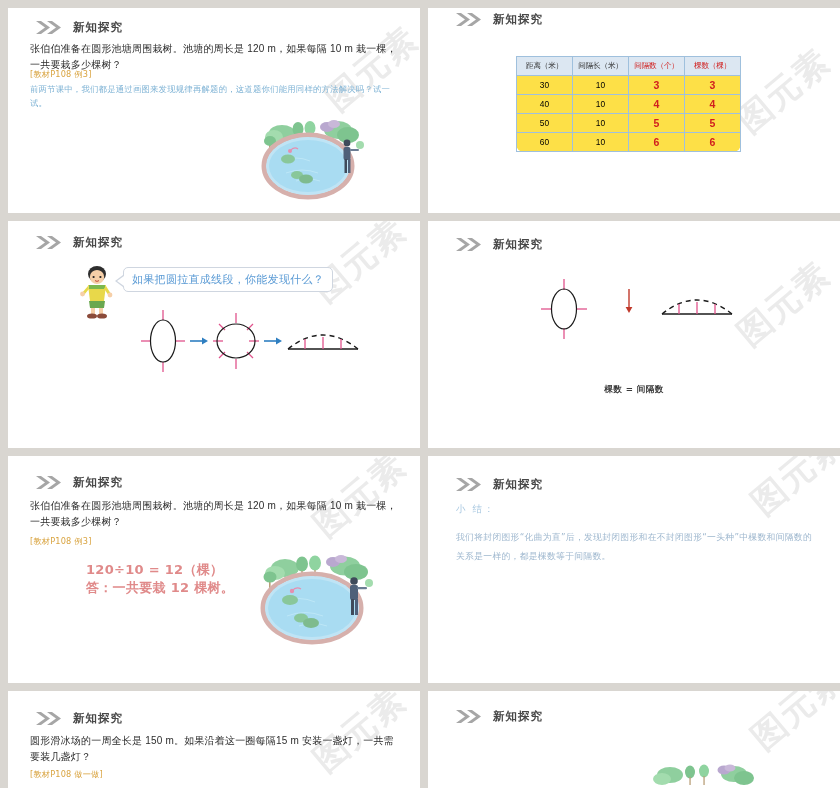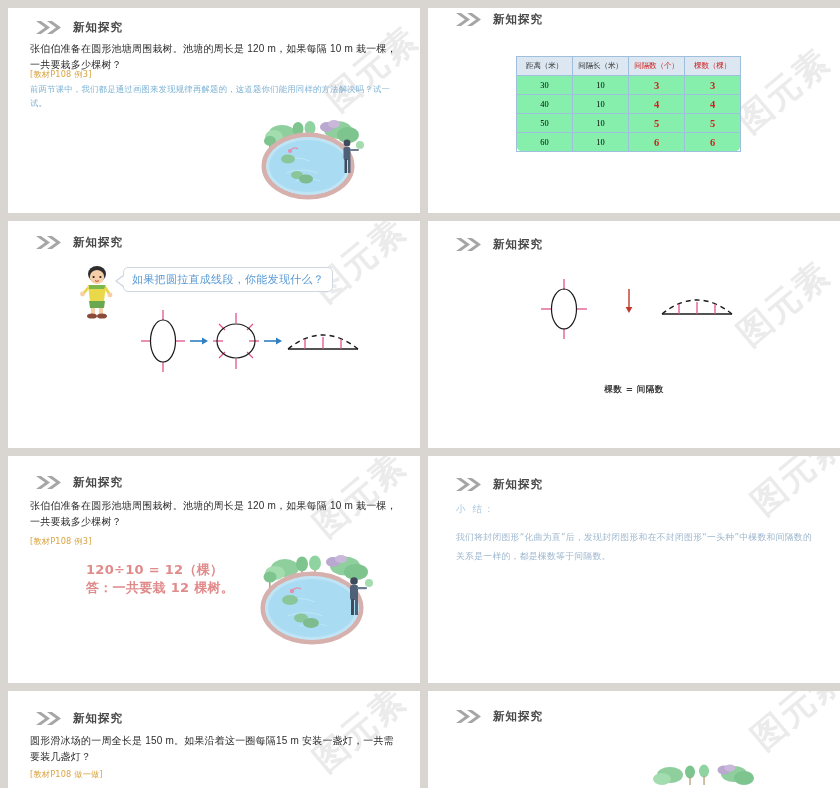--- a/index.html
+++ b/index.html
@@ -116,22 +116,22 @@
     font-weight: bold;
     letter-spacing: .4px;
     text-align: center;
     width: 100%;
   }
 
   
   .tbl-wrap { position: absolute; left: 88px; top: 48px; }
   table.data {
     border-collapse: collapse;
-    font-family: Liberation Serif, serif;
-    background: #86efac;
+    font-family: Liberation Sans, sans-serif;
+    background: #fde047;
     border-radius: 8px;
   }
   table.data th, table.data td {
     border: 1px solid #9fc0dd;
     text-align: center;
     font-size: 8.4px;
     padding: 0;
     height: 19px;
     min-width: 56px;
     font-weight: normal;

